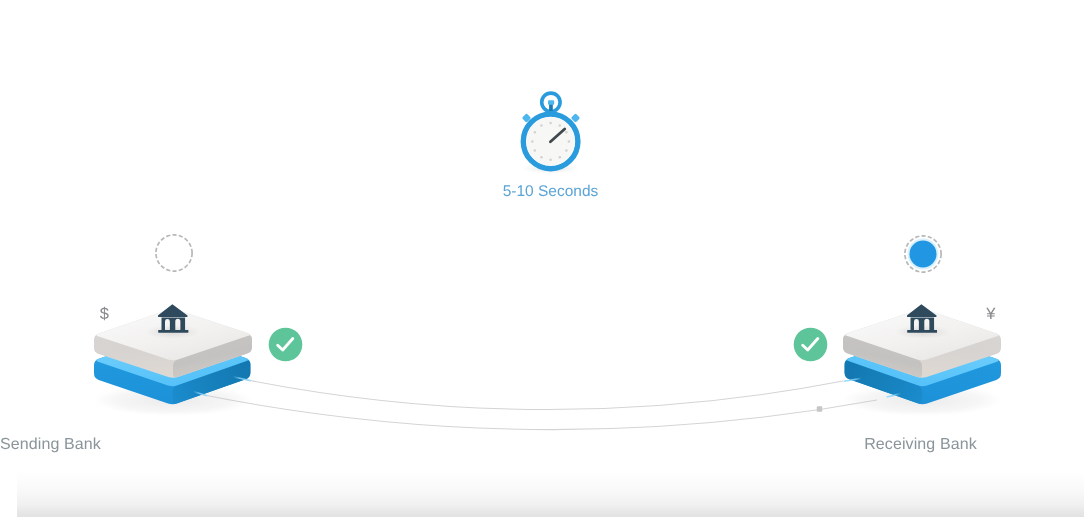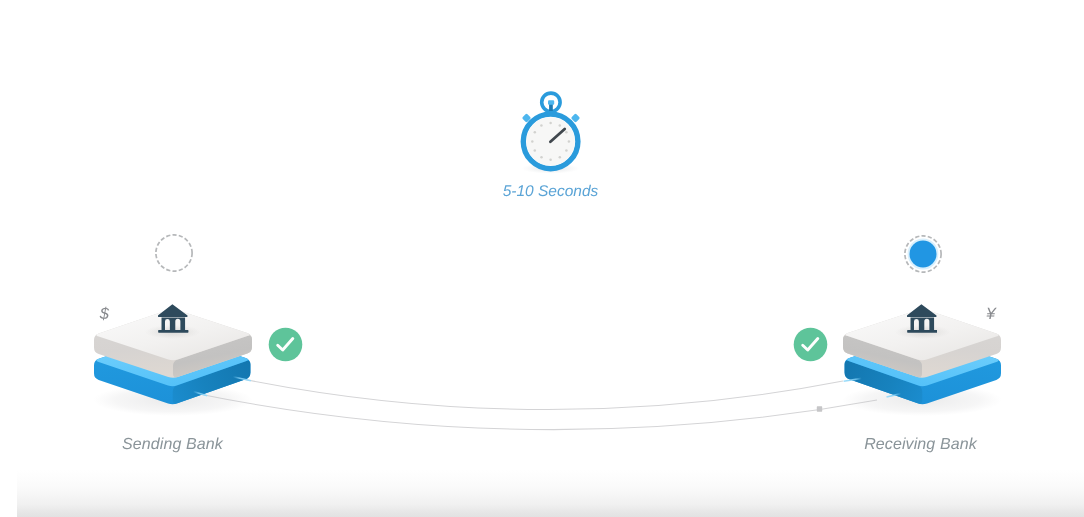--- a/index.html
+++ b/index.html
@@ -1,20 +1,20 @@
 <!DOCTYPE html>
 <html><head>
 <meta charset="utf-8">
 <title>Cross-border payment flow</title>
 <style>
   html,body{margin:0;padding:0;}
   body{width:1084px;height:517px;background:#ffffff;overflow:hidden;
        font-family:"Liberation Sans",sans-serif;position:relative;
        -webkit-font-smoothing:antialiased;text-rendering:geometricPrecision;}
-  .stage{position:absolute;inset:0;font-style:italic;}
+  .stage{position:absolute;inset:0;}
   .bottom-panel{position:absolute;left:17px;top:470px;width:1067px;height:47px;
       background:linear-gradient(to bottom,#ffffff 0%,#fcfcfc 25%,#f9f9f9 43%,#f0f0f0 74%,#e6e6e6 91%,#e2e2e2 100%);}
   .timer-label{position:absolute;left:0;top:183px;width:1101px;text-align:center;
       font-size:15.5px;color:#5ba4d6;letter-spacing:0;}
   .bank-label{position:absolute;font-size:16px;color:#8a9499;letter-spacing:.1px;}
   .currency{position:absolute;font-size:16.5px;color:#888a8e;line-height:1;}
   svg{display:block;}
 </style>
 </head>
 <body>
@@ -233,16 +233,16 @@
     </defs>
     <path d="M233,376.8 L250.9,380.8" stroke="url(#hlL1)" stroke-width="1.6" fill="none"></path>
     <path d="M193.1,391.6 L207.2,395.8" stroke="url(#hlL2)" stroke-width="1.6" fill="none"></path>
     <path d="M861.7,378.4 L843.6,381.3" stroke="url(#hlR1)" stroke-width="1.6" fill="none"></path>
     <path d="M901,393.6 L886.5,397.0" stroke="url(#hlR2)" stroke-width="1.6" fill="none"></path>
   </svg>
 
   <div class="currency" style="left:99.8px;top:305.5px;">$</div>
   <div class="currency" style="left:986.2px;top:305.5px;">¥</div>
 
-  <div class="bank-label" style="left:0;top:436px;width:345px;text-align:center;">Sending Bank</div>
+  <div class="bank-label" style="left:0;top:436px;width:345px;text-align:left;">Sending Bank</div>
   <div class="bank-label" style="left:748px;top:436px;width:345px;text-align:center;">Receiving Bank</div>
 
 </div>
 
 </body></html>

